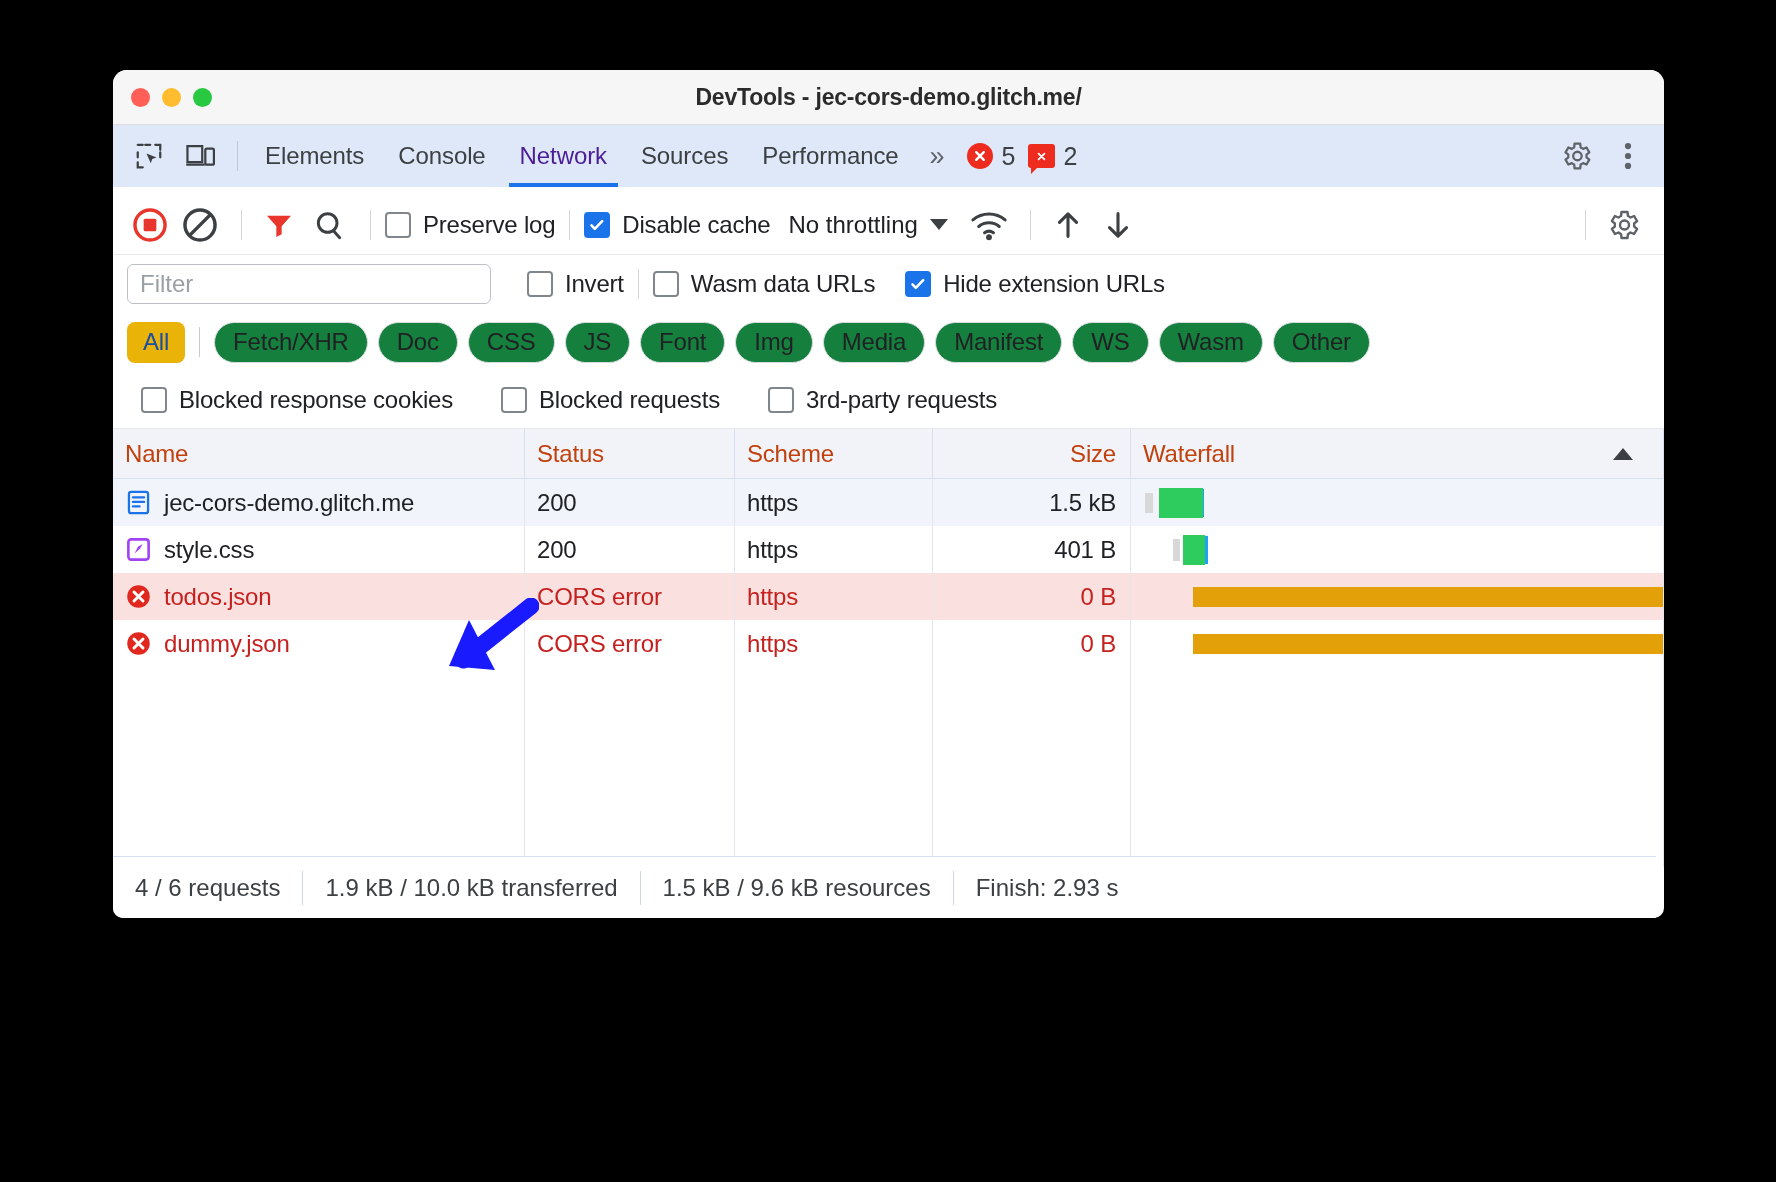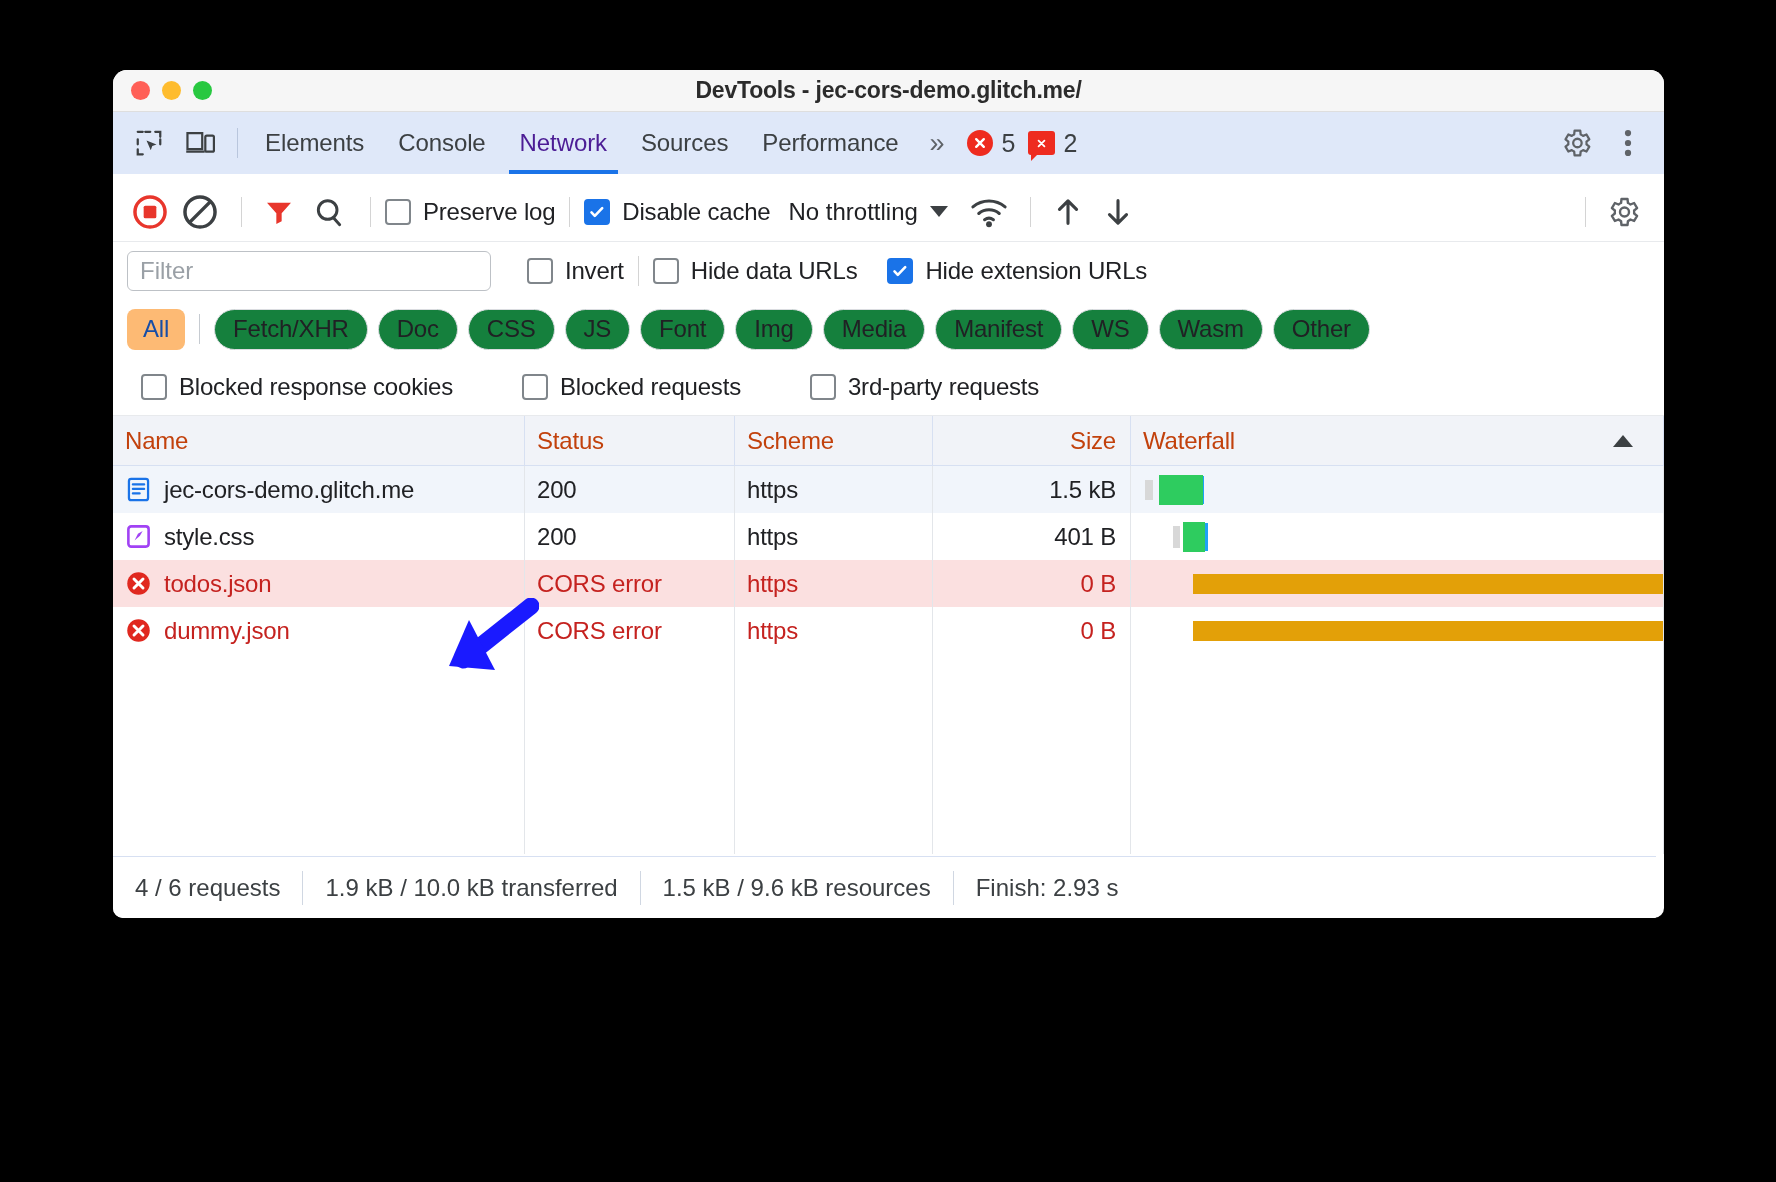--- a/index.html
+++ b/index.html
@@ -16,21 +16,21 @@
     left: 113px; top: 70px;
     width: 1551px; height: 848px;
     background: #ffffff;
     border-radius: 14px 14px 10px 10px;
     overflow: hidden;
     box-shadow: 0 6px 28px rgba(0,0,0,0.45);
   }
 
   
   .titlebar {
-    height: 42px;
+    height: 55px;
     background: #f6f6f6;
     border-bottom: 1px solid #dedede;
     display: flex; align-items: center;
     position: relative;
   }
   .traffic { display: flex; gap: 12px; padding-left: 18px; }
   .dot { width: 19px; height: 19px; border-radius: 50%; }
   .dot.red { background: #ff5f57; }
   .dot.yellow { background: #febc2e; }
   .dot.green { background: #28c840; }
@@ -136,29 +136,29 @@
     display: flex; align-items: center; padding: 0 14px; gap: 10px;
   }
   .chip {
     height: 41px; padding: 14px 18px;
     border: 1px solid #dadce0; border-radius: 21px;
     background: #15803d; font-size: 24px; color: #202124;
     display: flex; align-items: center; cursor: pointer;
     white-space: nowrap; letter-spacing: -0.2px;
   }
   .chip.selected {
-    background: #fdba74; color: #174ea6; border-color: transparent;
+    background: #eab308; color: #174ea6; border-color: transparent;
     border-radius: 8px; padding: 0 15px;
   }
   .chip-sep { width:1px; height:30px; background:#c6cbd1; margin: 0 4px; }
 
   
   .blockedrow {
     height: 58px; background:#fff;
-    display:flex; align-items:center; padding: 0 28px; gap: 69px;
+    display:flex; align-items:center; padding: 0 28px; gap: 48px;
     border-bottom: 1px solid #e8eaed;
   }
 
   
   .table { background: #fff; }
   .thead {
     display: flex; height: 50px;
     background: #f1f3f8;
     border-bottom: 1px solid #d7e0f2;
     align-items: center;
@@ -384,21 +384,21 @@
 
   <div class="filterrow">
     <input class="filter-input" type="text" placeholder="Filter" style="">
     <div class="cbrow" style="margin-left:36px">
       <span class="cbox"></span>
       <span class="cblabel">Invert</span>
     </div>
     <div class="vsep"></div>
     <div class="cbrow">
       <span class="cbox"></span>
-      <span class="cblabel">Hide data URLs</span>
+      <span class="cblabel">Wasm data URLs</span>
     </div>
     <div class="cbrow" style="margin-left:30px">
       <span class="cbox checked">
         <svg width="18" height="18" viewBox="0 0 18 18">
             <path d="M3.5 9.4l3.3 3.4 7.4-7.6" stroke="#fff" stroke-width="2.6" fill="none" stroke-linecap="round" stroke-linejoin="round"></path>
           </svg>
       </span>
       <span class="cblabel">Hide extension URLs</span>
     </div>
   </div>

